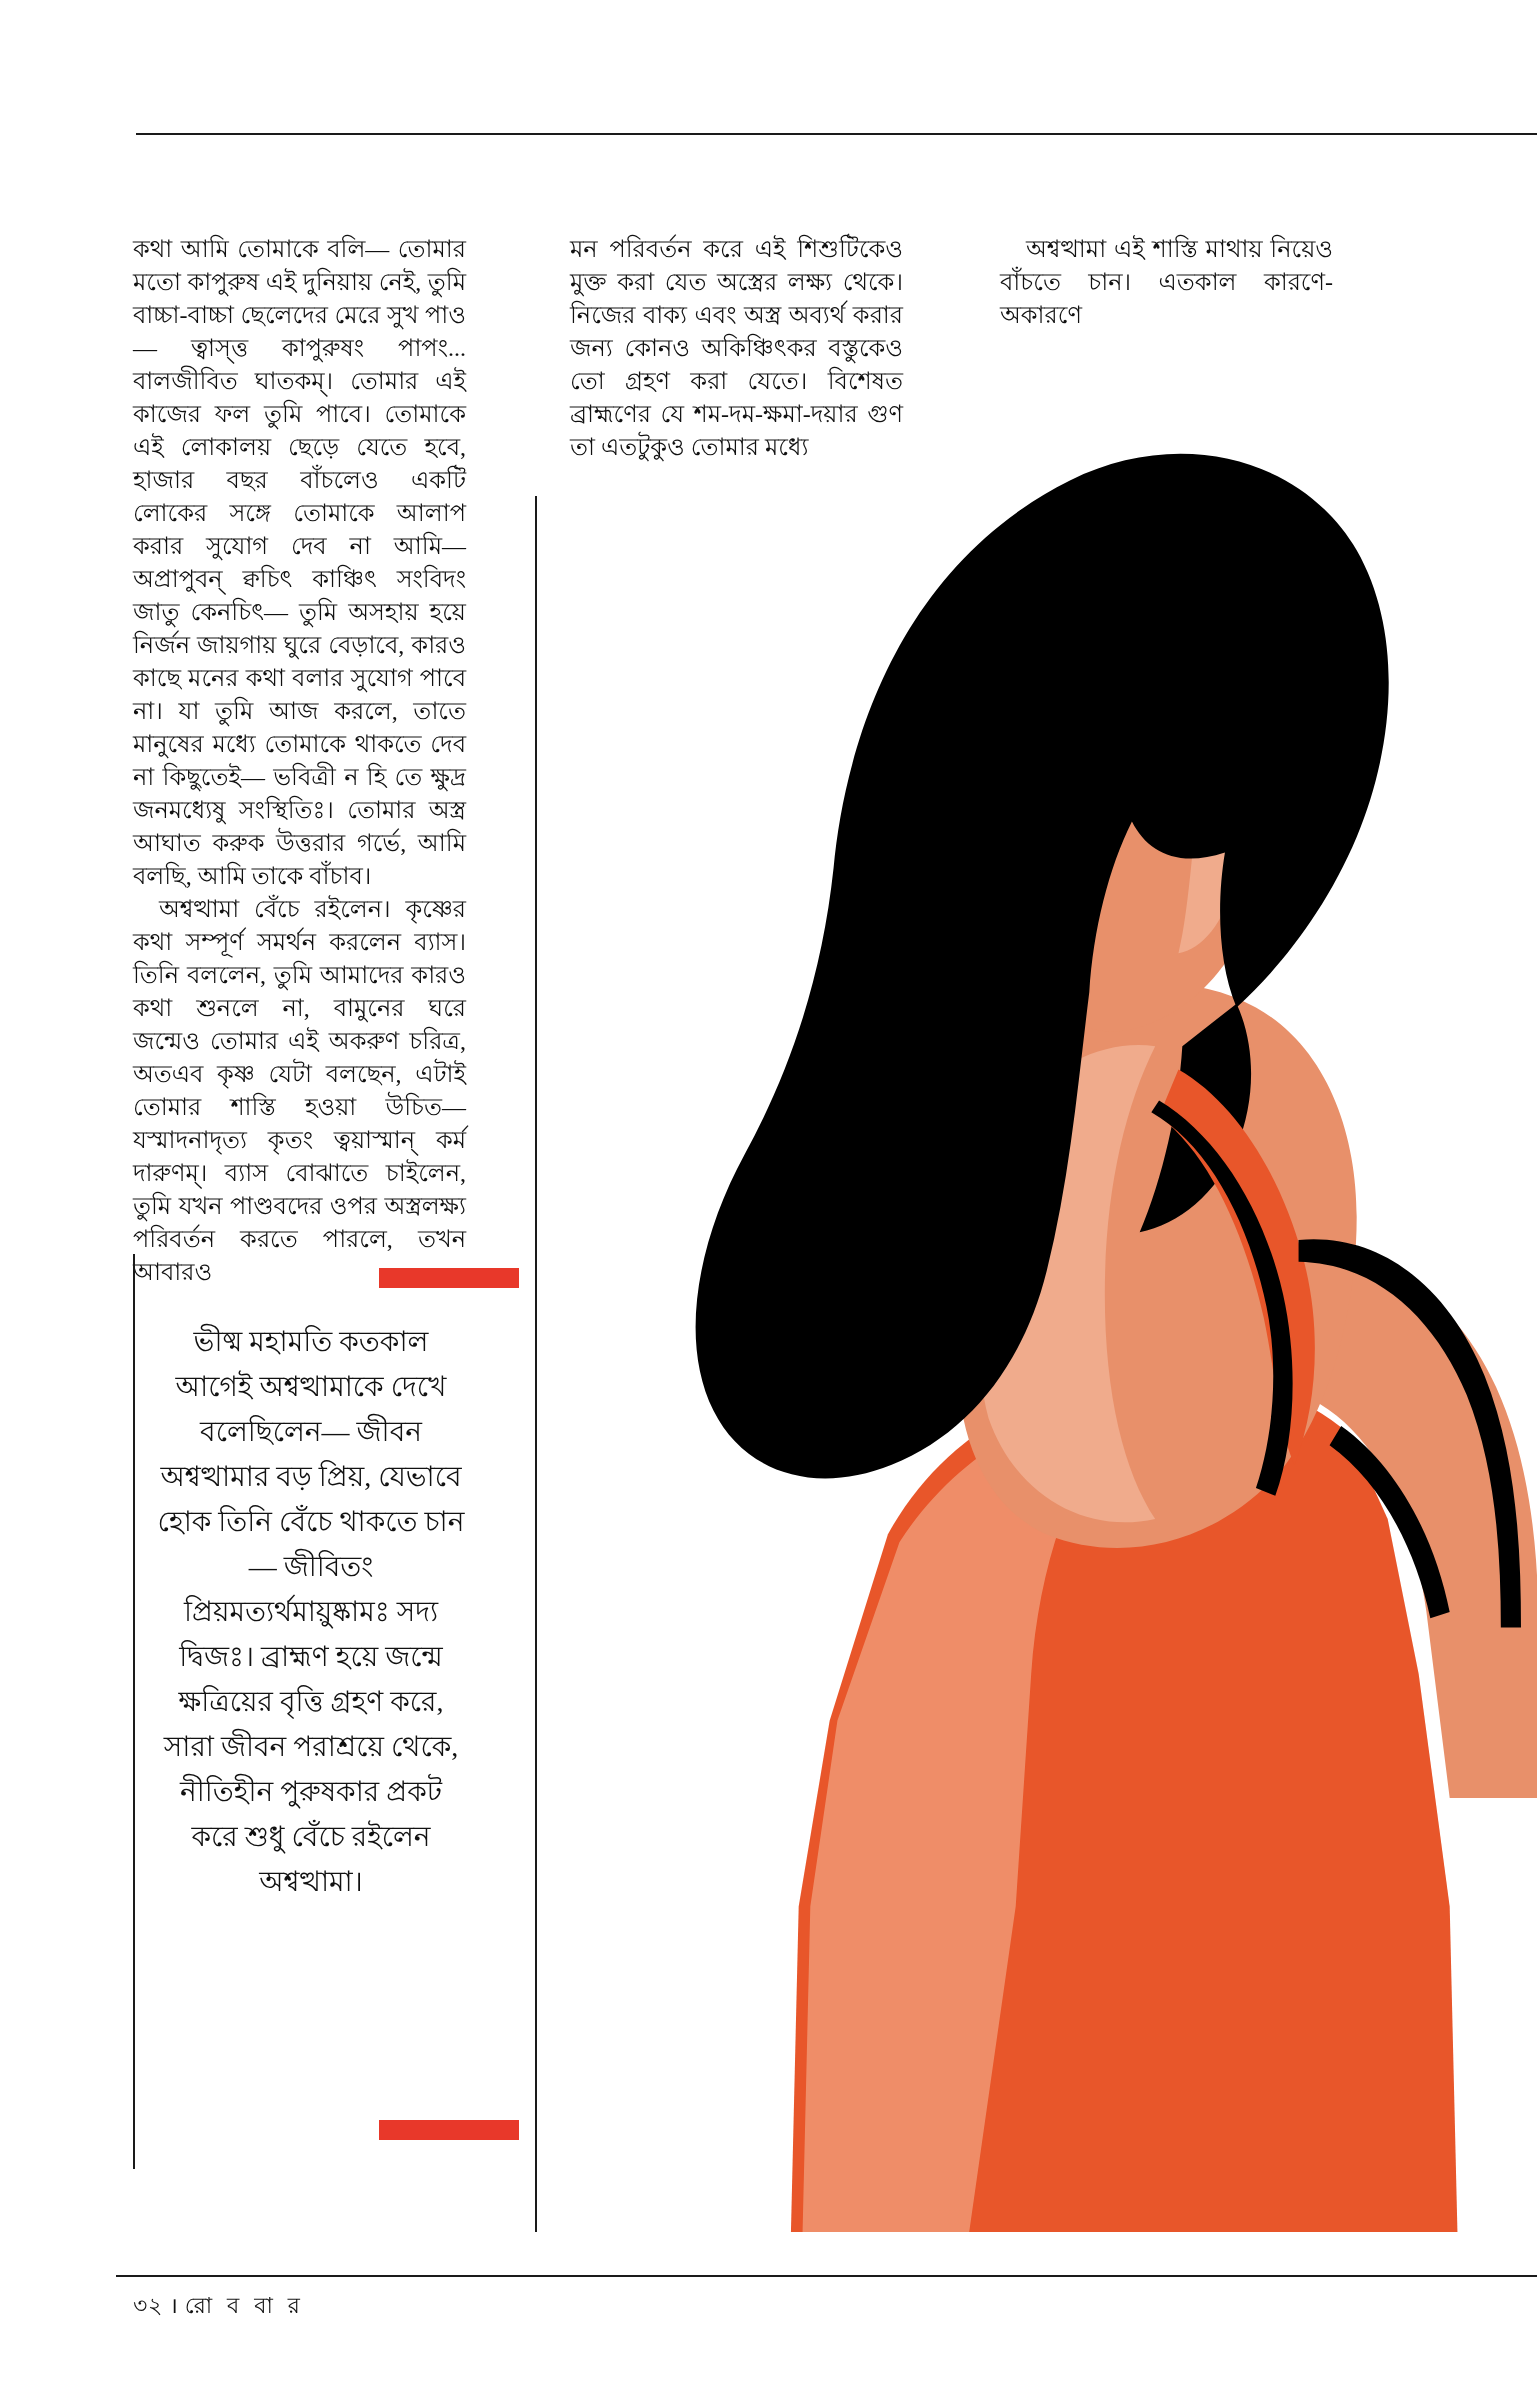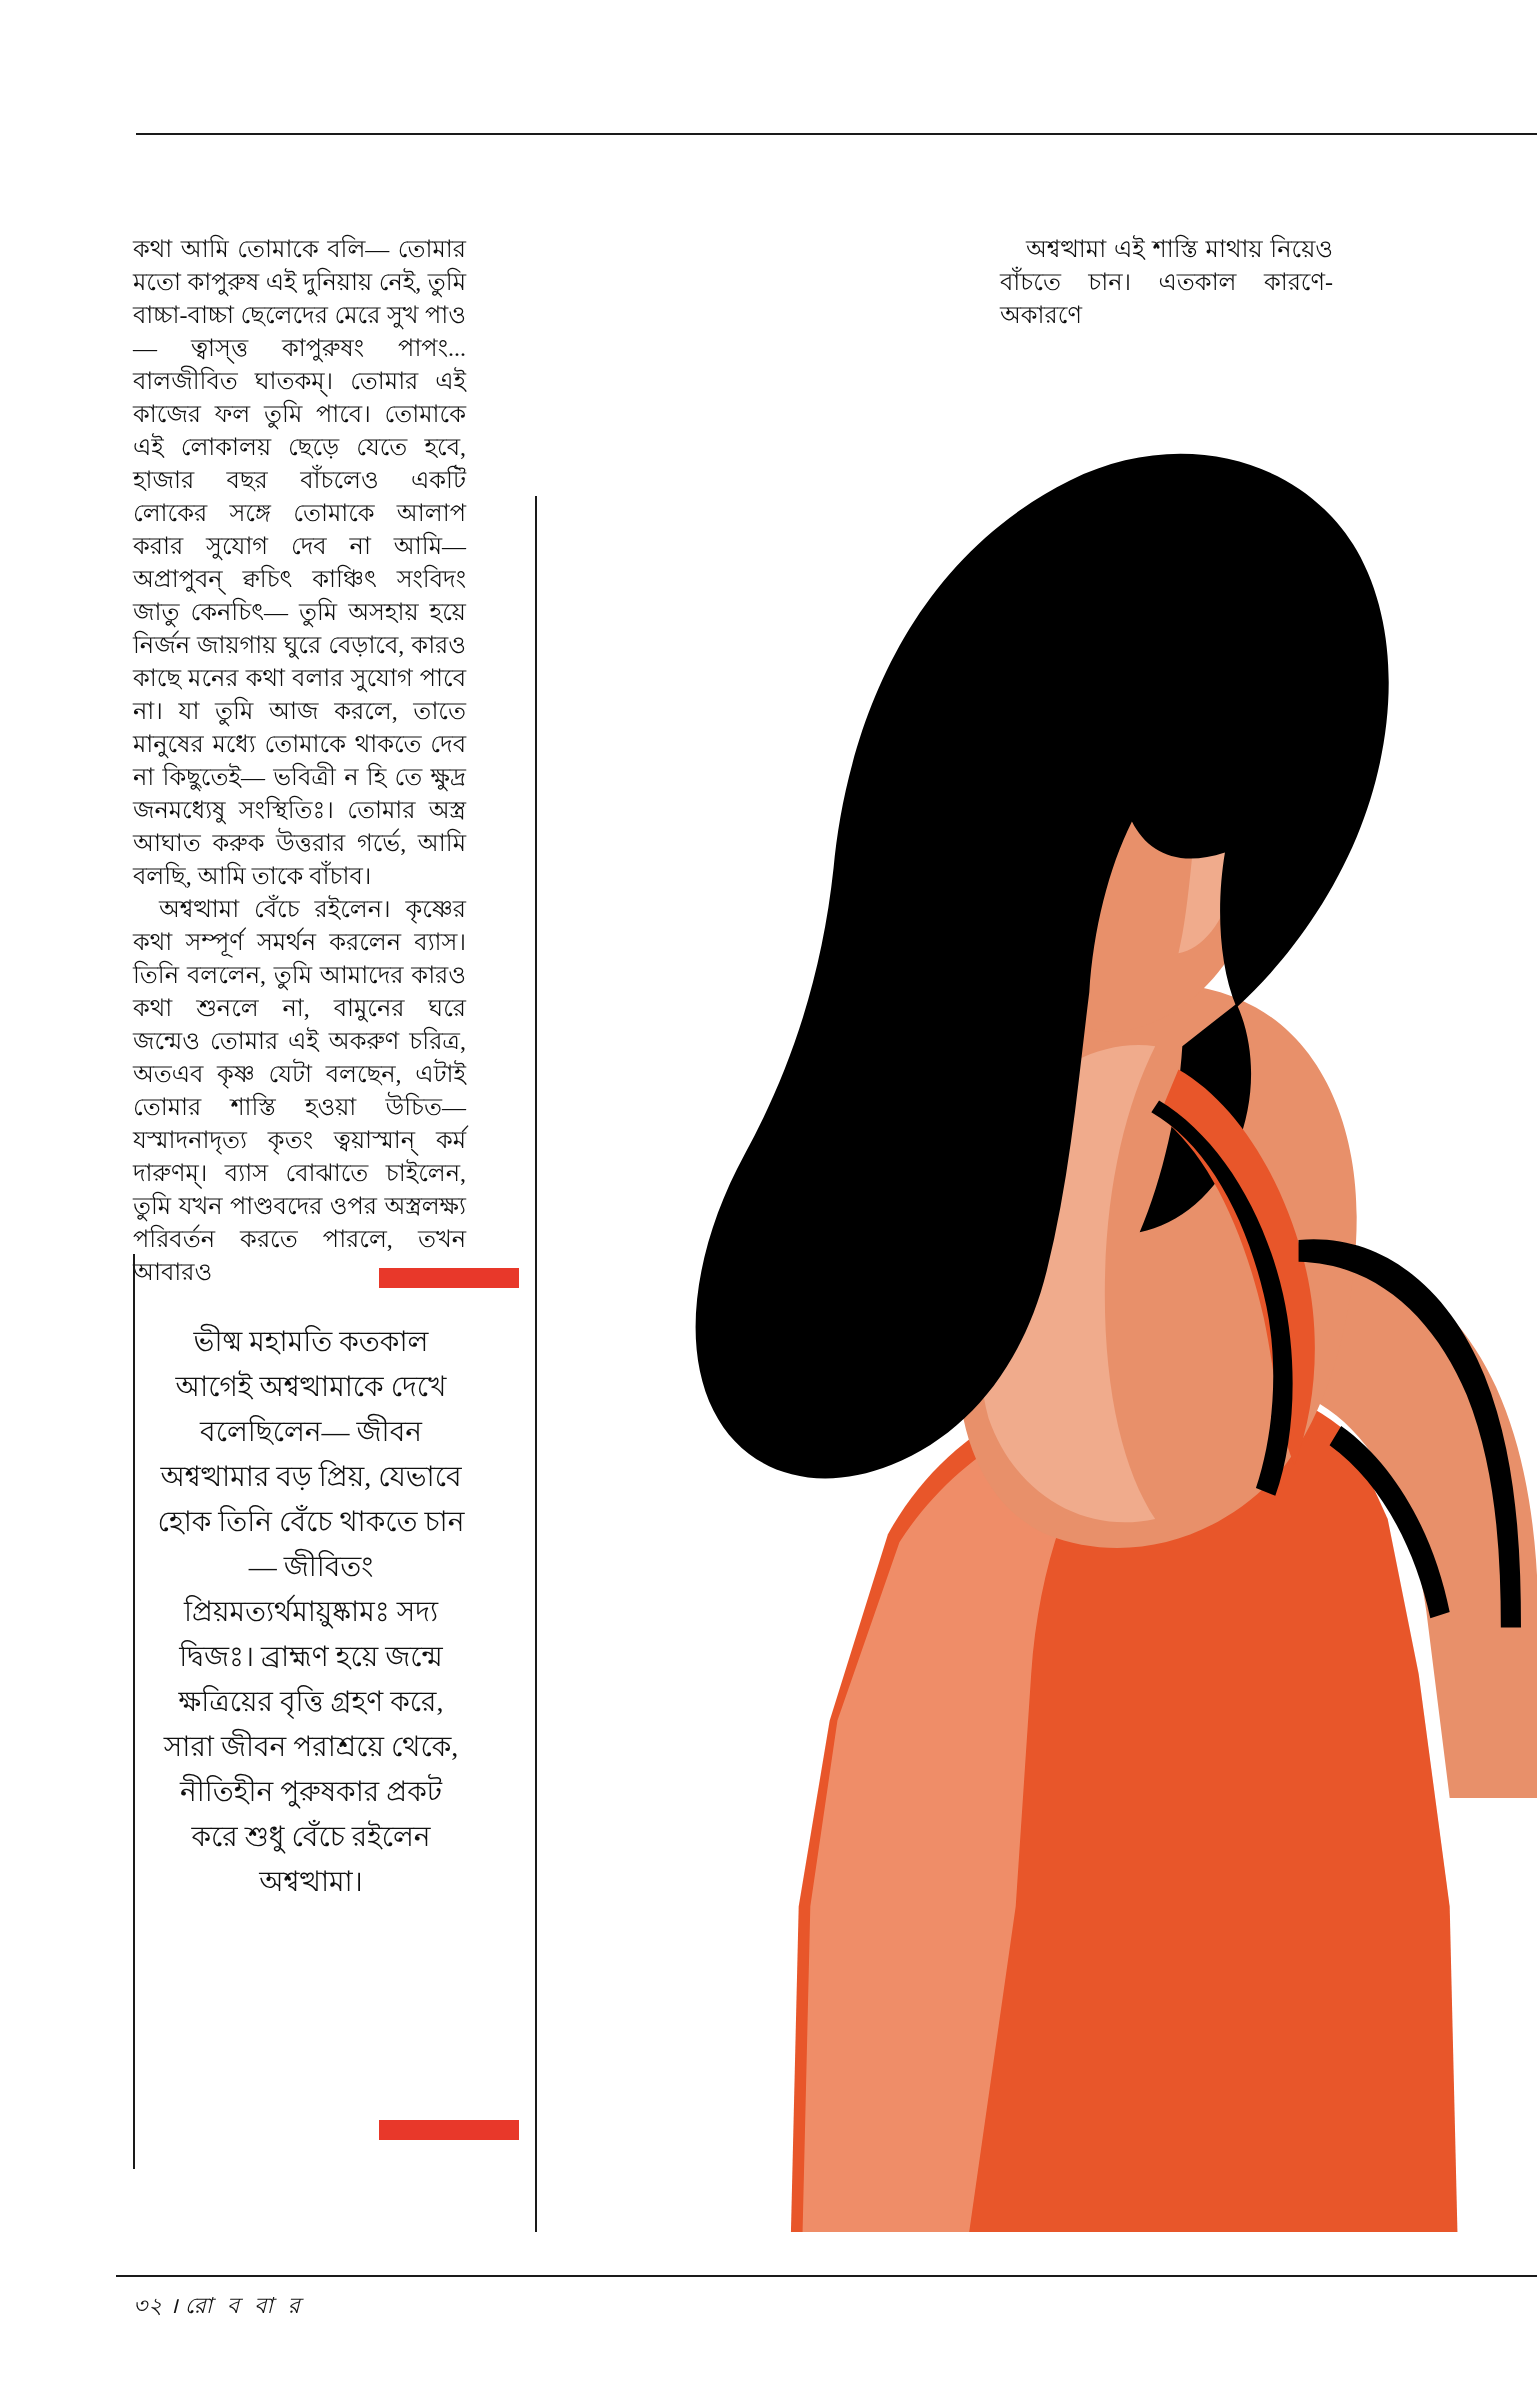--- a/index.html
+++ b/index.html
@@ -108,21 +108,20 @@
 
   
   .folio {
     position: absolute;
     left: 133px;
     top: 2288px;
     font-family: "Liberation Serif", serif;
     font-size: 22px;
     color: #111111;
     letter-spacing: 0.8px;
-    font-style: italic;
   }
   .folio .sep { padding: 0 6.2px; }
   .folio .mag { letter-spacing: 4.7px; }
 
   
   .art {
     position: absolute;
     left: 535px;
     top: 434px;
     width: 1004px;
@@ -136,20 +135,23 @@
 
 <div class="page">
 
   <div class="top-rule"></div>
 
   <div class="col" id="col1">
     <p>কথা আমি তোমাকে বলি— তোমার মতো কাপুরুষ এই দুনিয়ায় নেই, তুমি বাচ্চা-বাচ্চা ছেলেদের মেরে সুখ পাও— ত্বাস্ত্ত কাপুরুষং পাপং... বালজীবিত ঘাতকম্‌। তোমার এই কাজের ফল তুমি পাবে। তোমাকে এই লোকালয় ছেড়ে যেতে হবে, হাজার বছর বাঁচলেও একটি লোকের সঙ্গে তোমাকে আলাপ করার সুযোগ দেব না আমি— অপ্রাপুবন্‌ ক্বচিৎ কাঞ্চিৎ সংবিদং জাতু কেনচিৎ— তুমি অসহায় হয়ে নির্জন জায়গায় ঘুরে বেড়াবে, কারও কাছে মনের কথা বলার সুযোগ পাবে না। যা তুমি আজ করলে, তাতে মানুষের মধ্যে তোমাকে থাকতে দেব না কিছুতেই— ভবিত্রী ন হি তে ক্ষুদ্র জনমধ্যেষু সংস্থিতিঃ। তোমার অস্ত্র আঘাত করুক উত্তরার গর্ভে, আমি বলছি, আমি তাকে বাঁচাব।</p>
     <p class="indent">অশ্বত্থামা বেঁচে রইলেন। কৃষ্ণের কথা সম্পূর্ণ সমর্থন করলেন ব্যাস। তিনি বললেন, তুমি আমাদের কারও কথা শুনলে না, বামুনের ঘরে জন্মেও তোমার এই অকরুণ চরিত্র, অতএব কৃষ্ণ যেটা বলছেন, এটাই তোমার শাস্তি হওয়া উচিত— যস্মাদনাদৃত্য কৃতং ত্বয়াস্মান্‌ কর্ম দারুণম্‌। ব্যাস বোঝাতে চাইলেন, তুমি যখন পাণ্ডবদের ওপর অস্ত্রলক্ষ্য পরিবর্তন করতে পারলে, তখন আবারও</p>
   </div>
 
+  <div class="col" id="col2">
+    <p>মন পরিবর্তন করে এই শিশুটিকেও মুক্ত করা যেত অস্ত্রের লক্ষ্য থেকে। নিজের বাক্য এবং অস্ত্র অব্যর্থ করার জন্য কোনও অকিঞ্চিৎকর বস্তুকেও তো গ্রহণ করা যেতে। বিশেষত ব্রাহ্মণের যে শম-দম-ক্ষমা-দয়ার গুণ তা এতটুকুও তোমার মধ্যে</p>
+  </div>
 
   <div class="col" id="col3">
     <p class="indent">অশ্বত্থামা এই শাস্তি মাথায় নিয়েও বাঁচতে চান। এতকাল কারণে-অকারণে</p>
   </div>
 
   <div class="pullquote">
     <div class="pq-left-rule"></div>
     <div class="pq-bar top"></div>
     <div class="pq-text">ভীষ্ম মহামতি কতকাল আগেই অশ্বত্থামাকে দেখে বলেছিলেন— জীবন অশ্বত্থামার বড় প্রিয়, যেভাবে হোক তিনি বেঁচে থাকতে চান— জীবিতং প্রিয়মত্যর্থমায়ুষ্কামঃ সদ্য দ্বিজঃ। ব্রাহ্মণ হয়ে জন্মে ক্ষত্রিয়ের বৃত্তি গ্রহণ করে, সারা জীবন পরাশ্রয়ে থেকে, নীতিহীন পুরুষকার প্রকট করে শুধু বেঁচে রইলেন অশ্বত্থামা।</div>
     <div class="pq-bar bottom"></div>

